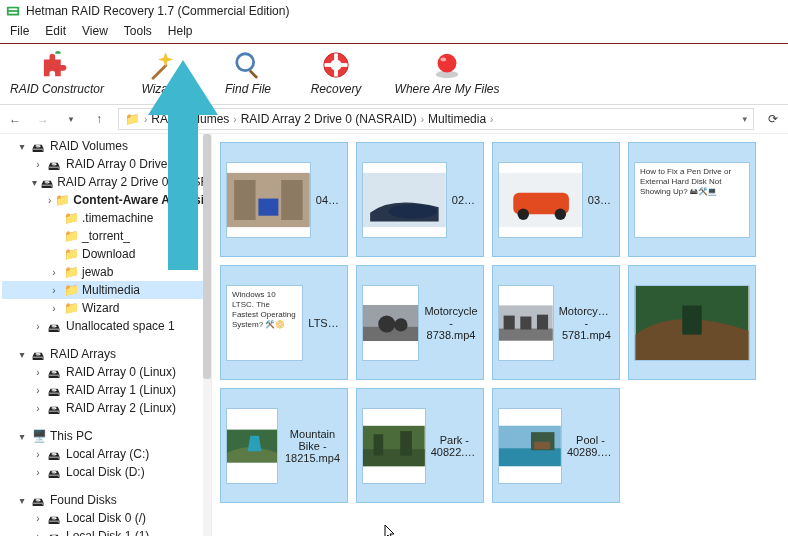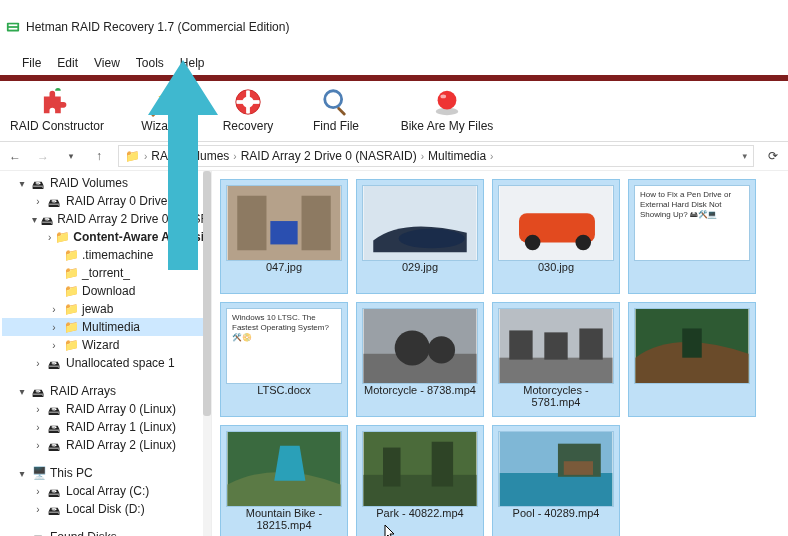--- a/index.html
+++ b/index.html
@@ -1,43 +1,43 @@
 <!DOCTYPE html>
 <html><head>
 <meta charset="utf-8">
 <style>
   * { box-sizing: border-box; }
   body { margin:0; font-family: "Segoe UI", Tahoma, sans-serif; font-size:12px; color:#222; background:#fff; width:788px; }
-  .titlebar { display:flex; align-items:center; gap:6px; padding:20px 6px; }
+  .titlebar { display:flex; align-items:center; gap:6px; padding:4px 6px; }
   .app-icon { width:14px; height:14px; }
-  .menubar { display:flex; gap:4px; padding:0 4px 3px 16px; border-bottom:6px solid #7f1d1d; }
+  .menubar { display:flex; gap:4px; padding:0 4px 3px 4px; border-bottom:1px solid #7f1d1d; }
   .menubar span { padding:2px 6px; }
   .toolbar { display:flex; align-items:flex-end; gap:24px; padding:6px 10px 8px 10px; border-bottom:1px solid #ddd; position:relative; }
-  .tool { display:flex; flex-direction:column; align-items:center; gap:2px; font-size:12px; min-width:64px; }
+  .tool { display:flex; flex-direction:column; align-items:center; gap:2px; font-size:12px; min-width:64px;font-style:italic; }
   .tool svg { width:30px; height:30px; }
   .navbar { display:flex; align-items:center; gap:10px; padding:3px 6px; border-bottom:1px solid #eee; }
   .navbar .navbtn { width:18px; height:18px; display:flex; align-items:center; justify-content:center; color:#555; }
   .crumbs { flex:1; display:flex; align-items:center; gap:4px; border:1px solid #ddd; padding:2px 6px; height:22px; }
   .crumbs .folder-ic { color:#f0b429; }
   .crumbs .sep { color:#888; font-size:10px; }
   .refresh { width:18px; text-align:center; color:#444; }
   .main { display:flex; height:408px; }
   .tree { width:212px; border-right:1px solid #eee; overflow:hidden; padding:3px 2px; font-size:12px; position:relative; }
   .tree-scroll { width:8px; background:#f3f3f3; position:absolute; right:0; top:0; bottom:0; }
   .tree-scroll::after{content:"";position:absolute;right:0;top:0;width:8px;height:60%;background:#cfcfcf;border-radius:3px;}
   .node { display:flex; align-items:center; gap:4px; padding:2px 0 2px 0; white-space:nowrap; }
   .node .arrow { width:12px; text-align:center; color:#555; font-size:10px; }
   .node .ic { width:14px; height:14px; display:inline-flex; }
   .lbl { }
   .bold { font-weight:700; }
   .sel { background:#cde8ff; }
   .ind1{padding-left:14px;} .ind2{padding-left:30px;} .ind3{padding-left:46px;}
   .grid-wrap { flex:1; overflow:auto; padding:8px; position:relative; }
   .grid { display:grid; grid-template-columns:repeat(4, 128px); gap:8px 8px; }
-  .card { background:#bfe0f7; border:1px solid #8fc7ea; padding:5px; display:flex; flex-direction:column; align-items:center; height:115px; }
+  .card { background:#bfe0f7; border:1px solid #8fc7ea; padding:5px; display:flex; flex-direction:row; align-items:center; gap:5px; height:115px; }
   .thumb { width:116px; height:76px; background:#fff; display:flex; align-items:center; justify-content:center; overflow:hidden; border:1px solid #9ec9e5; }
   .doc-thumb { width:116px; height:76px; background:#fff; border:1px solid #9ec9e5; padding:4px 5px; font-size:8px; line-height:1.25; color:#333; overflow:hidden; }
   .doc-thumb .dt-title{font-weight:400;}
   .fname { font-size:11px; text-align:center; max-width:120px; overflow:hidden; text-overflow:ellipsis; }
   .big-arrow { position:absolute; left:148px; top:60px; width:70px; height:210px; z-index:50; pointer-events:none; }
   .img-ph { width:100%; height:100%; }
 </style>
 </head>
 <body>
 
@@ -68,42 +68,42 @@
   </div>
   <div class="tool">
     <svg viewBox="0 0 32 32">
         <rect x="4" y="22" width="22" height="3" rx="1" transform="rotate(-45 15 23)" fill="#b07030"></rect>
         <polygon points="22,2 24,8 30,10 24,12 22,18 20,12 14,10 20,8" fill="#f5c531"></polygon>
       </svg>
     <span>Wizard</span>
   </div>
   <div class="tool">
     <svg viewBox="0 0 32 32">
+        <circle cx="13" cy="13" r="9" fill="none" stroke="#4e7fb5" stroke-width="3"></circle>
+        <rect x="19" y="21" width="11" height="3" rx="1" transform="rotate(45 19 21)" fill="#8a5a2b"></rect>
+      </svg>
+    <span>Find File</span>
+  </div>
+  <div class="tool">
+    <svg viewBox="0 0 32 32">
         <circle cx="16" cy="16" r="13" fill="#e63b3b"></circle>
         <circle cx="16" cy="16" r="6" fill="#fff"></circle>
         <rect x="14" y="1" width="4" height="30" fill="#fff"></rect>
         <rect x="1" y="14" width="30" height="4" fill="#fff"></rect>
         <circle cx="16" cy="16" r="13" fill="none" stroke="#c22" stroke-width="1"></circle>
       </svg>
     <span>Recovery</span>
   </div>
-  <div class="tool">
-    <svg viewBox="0 0 32 32">
-        <circle cx="13" cy="13" r="9" fill="none" stroke="#4e7fb5" stroke-width="3"></circle>
-        <rect x="19" y="21" width="11" height="3" rx="1" transform="rotate(45 19 21)" fill="#8a5a2b"></rect>
-      </svg>
-    <span>Find File</span>
-  </div>
   <div class="tool" style="min-width:110px;">
     <svg viewBox="0 0 32 32">
         <ellipse cx="16" cy="26" rx="12" ry="4" fill="#ccc"></ellipse>
         <circle cx="16" cy="14" r="10" fill="#e33"></circle>
         <ellipse cx="12" cy="10" rx="3" ry="2" fill="#fff" opacity=".6"></ellipse>
       </svg>
-    <span>Bike Are My Files</span>
+    <span>Where Are My Files</span>
   </div>
 </div>
 
 <div class="navbar">
   <div class="navbtn">←</div>
   <div class="navbtn" style="color:#bbb;">→</div>
   <div class="navbtn" style="font-size:9px;">▾</div>
   <div class="navbtn">↑</div>
   <div class="crumbs">
     <span class="folder-ic">📁</span>

